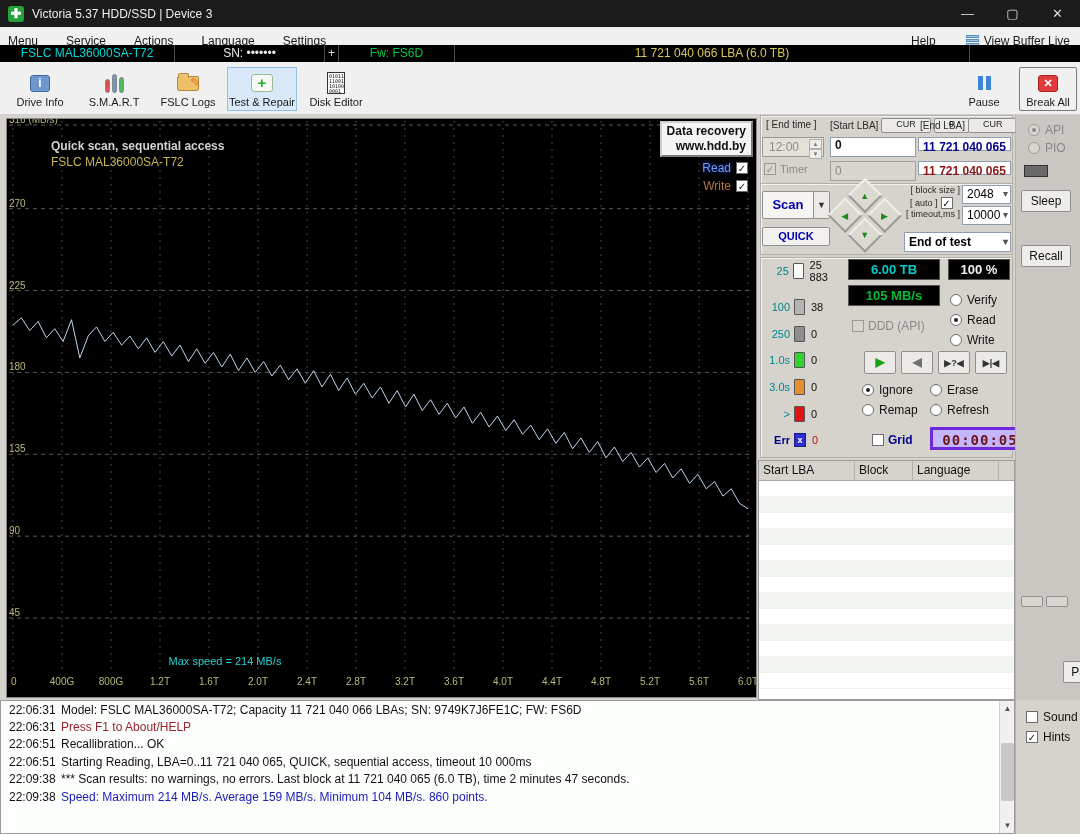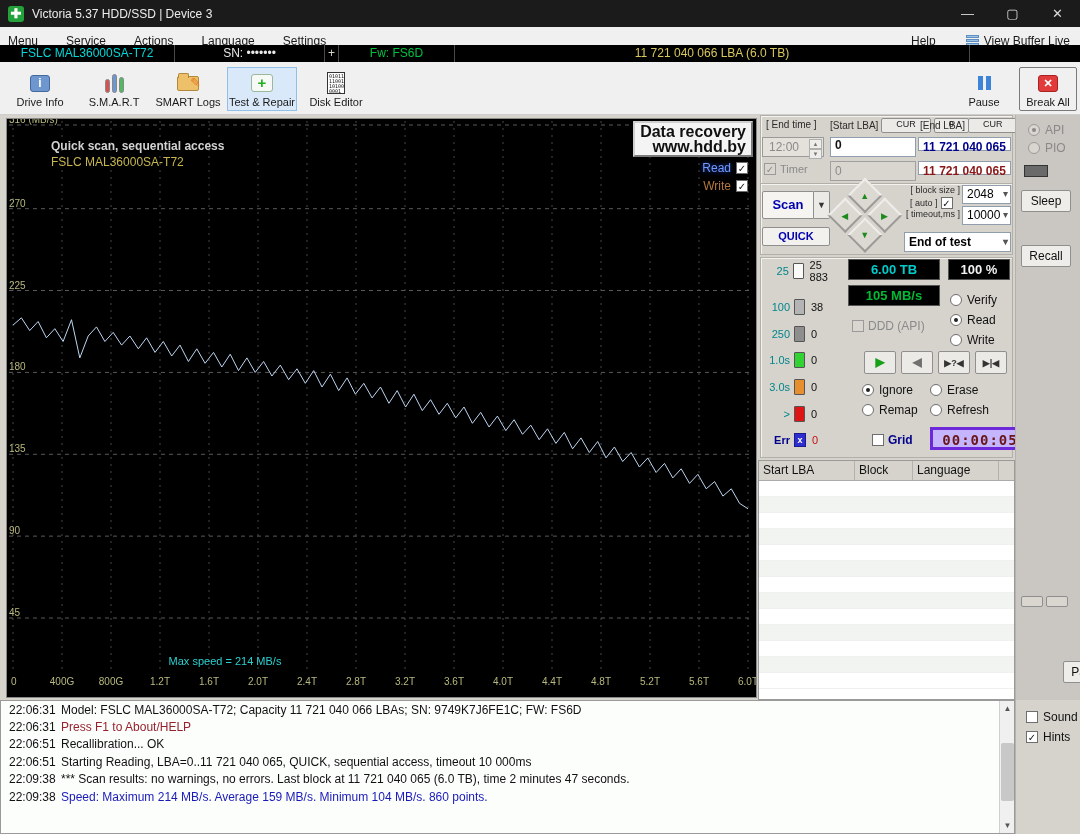--- a/index.html
+++ b/index.html
@@ -50,21 +50,21 @@
   .icon-pause { display:flex; gap:3px; }
   .icon-pause i { width:5px; height:14px; background:#3c84d8; }
   .icon-redx { width:20px; height:17px; background:#e23b3b; border:1px solid #a82222; border-radius:3px; color:#fff; font-weight:bold; font-size:11px; line-height:15px; text-align:center; }
   #btn-breakall { border:1px solid #7a7a7a; border-radius:2px; }
 
   
   #graph { position:absolute; left:6px; top:118px; width:751px; height:580px; background:#000; border:1px solid #8a8a8a; }
   #plot { position:absolute; left:0; top:0; }
   #g-title { position:absolute; left:44px; top:20px; color:#d2d2d2; font-weight:bold; font-size:12px; }
   #g-sub { position:absolute; left:44px; top:36px; color:#c7b64f; font-size:12px; }
-  #watermark { position:absolute; right:3px; top:2px; background:#f4f4f4; border:2px outset #cfcfcf; padding:1px 5px; text-align:right; font-size:16px; font-weight:bold; color:#111; line-height:15px; }
+  #watermark { position:absolute; right:3px; top:2px; background:#f4f4f4; border:2px outset #cfcfcf; padding:1px 5px; text-align:right; font-size:12px; font-weight:bold; color:#111; line-height:15px; }
   .legend-row { position:absolute; right:8px; display:flex; align-items:center; gap:5px; font-size:12px; }
   #legend-read { top:42px; }
   #legend-write { top:60px; }
   #legend-read .legend-label { color:#6f9bff; text-shadow:0 0 5px #2a46c8; }
   #legend-write .legend-label { color:#b5773b; }
   #g-annot { position:absolute; left:128px; top:536px; width:180px; text-align:center; color:#2bd1d1; font-size:11px; }
 
   
   .cb { width:12px; height:12px; background:#fff; border:1px solid #6e6e6e; display:inline-block; font-size:10px; line-height:11px; text-align:center; color:#111; flex:none; }
   .cb.dis { background:#d9d6d0; color:#8a8a8a; border-color:#9a9a9a; }
@@ -206,21 +206,21 @@
           </span>
         </span>
         <span class="tool-label">S.M.A.R.T</span>
       </div>
       <div class="tool-btn" style="left: 153px;">
         <span class="ticon">
           <span class="icon-folder">
             <span>✎</span>
           </span>
         </span>
-        <span class="tool-label">SMART Logs</span>
+        <span class="tool-label">FSLC Logs</span>
       </div>
       <div class="tool-btn active" style="left: 227px;">
         <span class="ticon">
           <span class="icon-aid">+</span>
         </span>
         <span class="tool-label">Test &amp; Repair</span>
       </div>
       <div class="tool-btn" style="left: 301px;">
         <span class="ticon">
           <span class="icon-doc">010110<br>110011<br>101000<br>0001</span>

